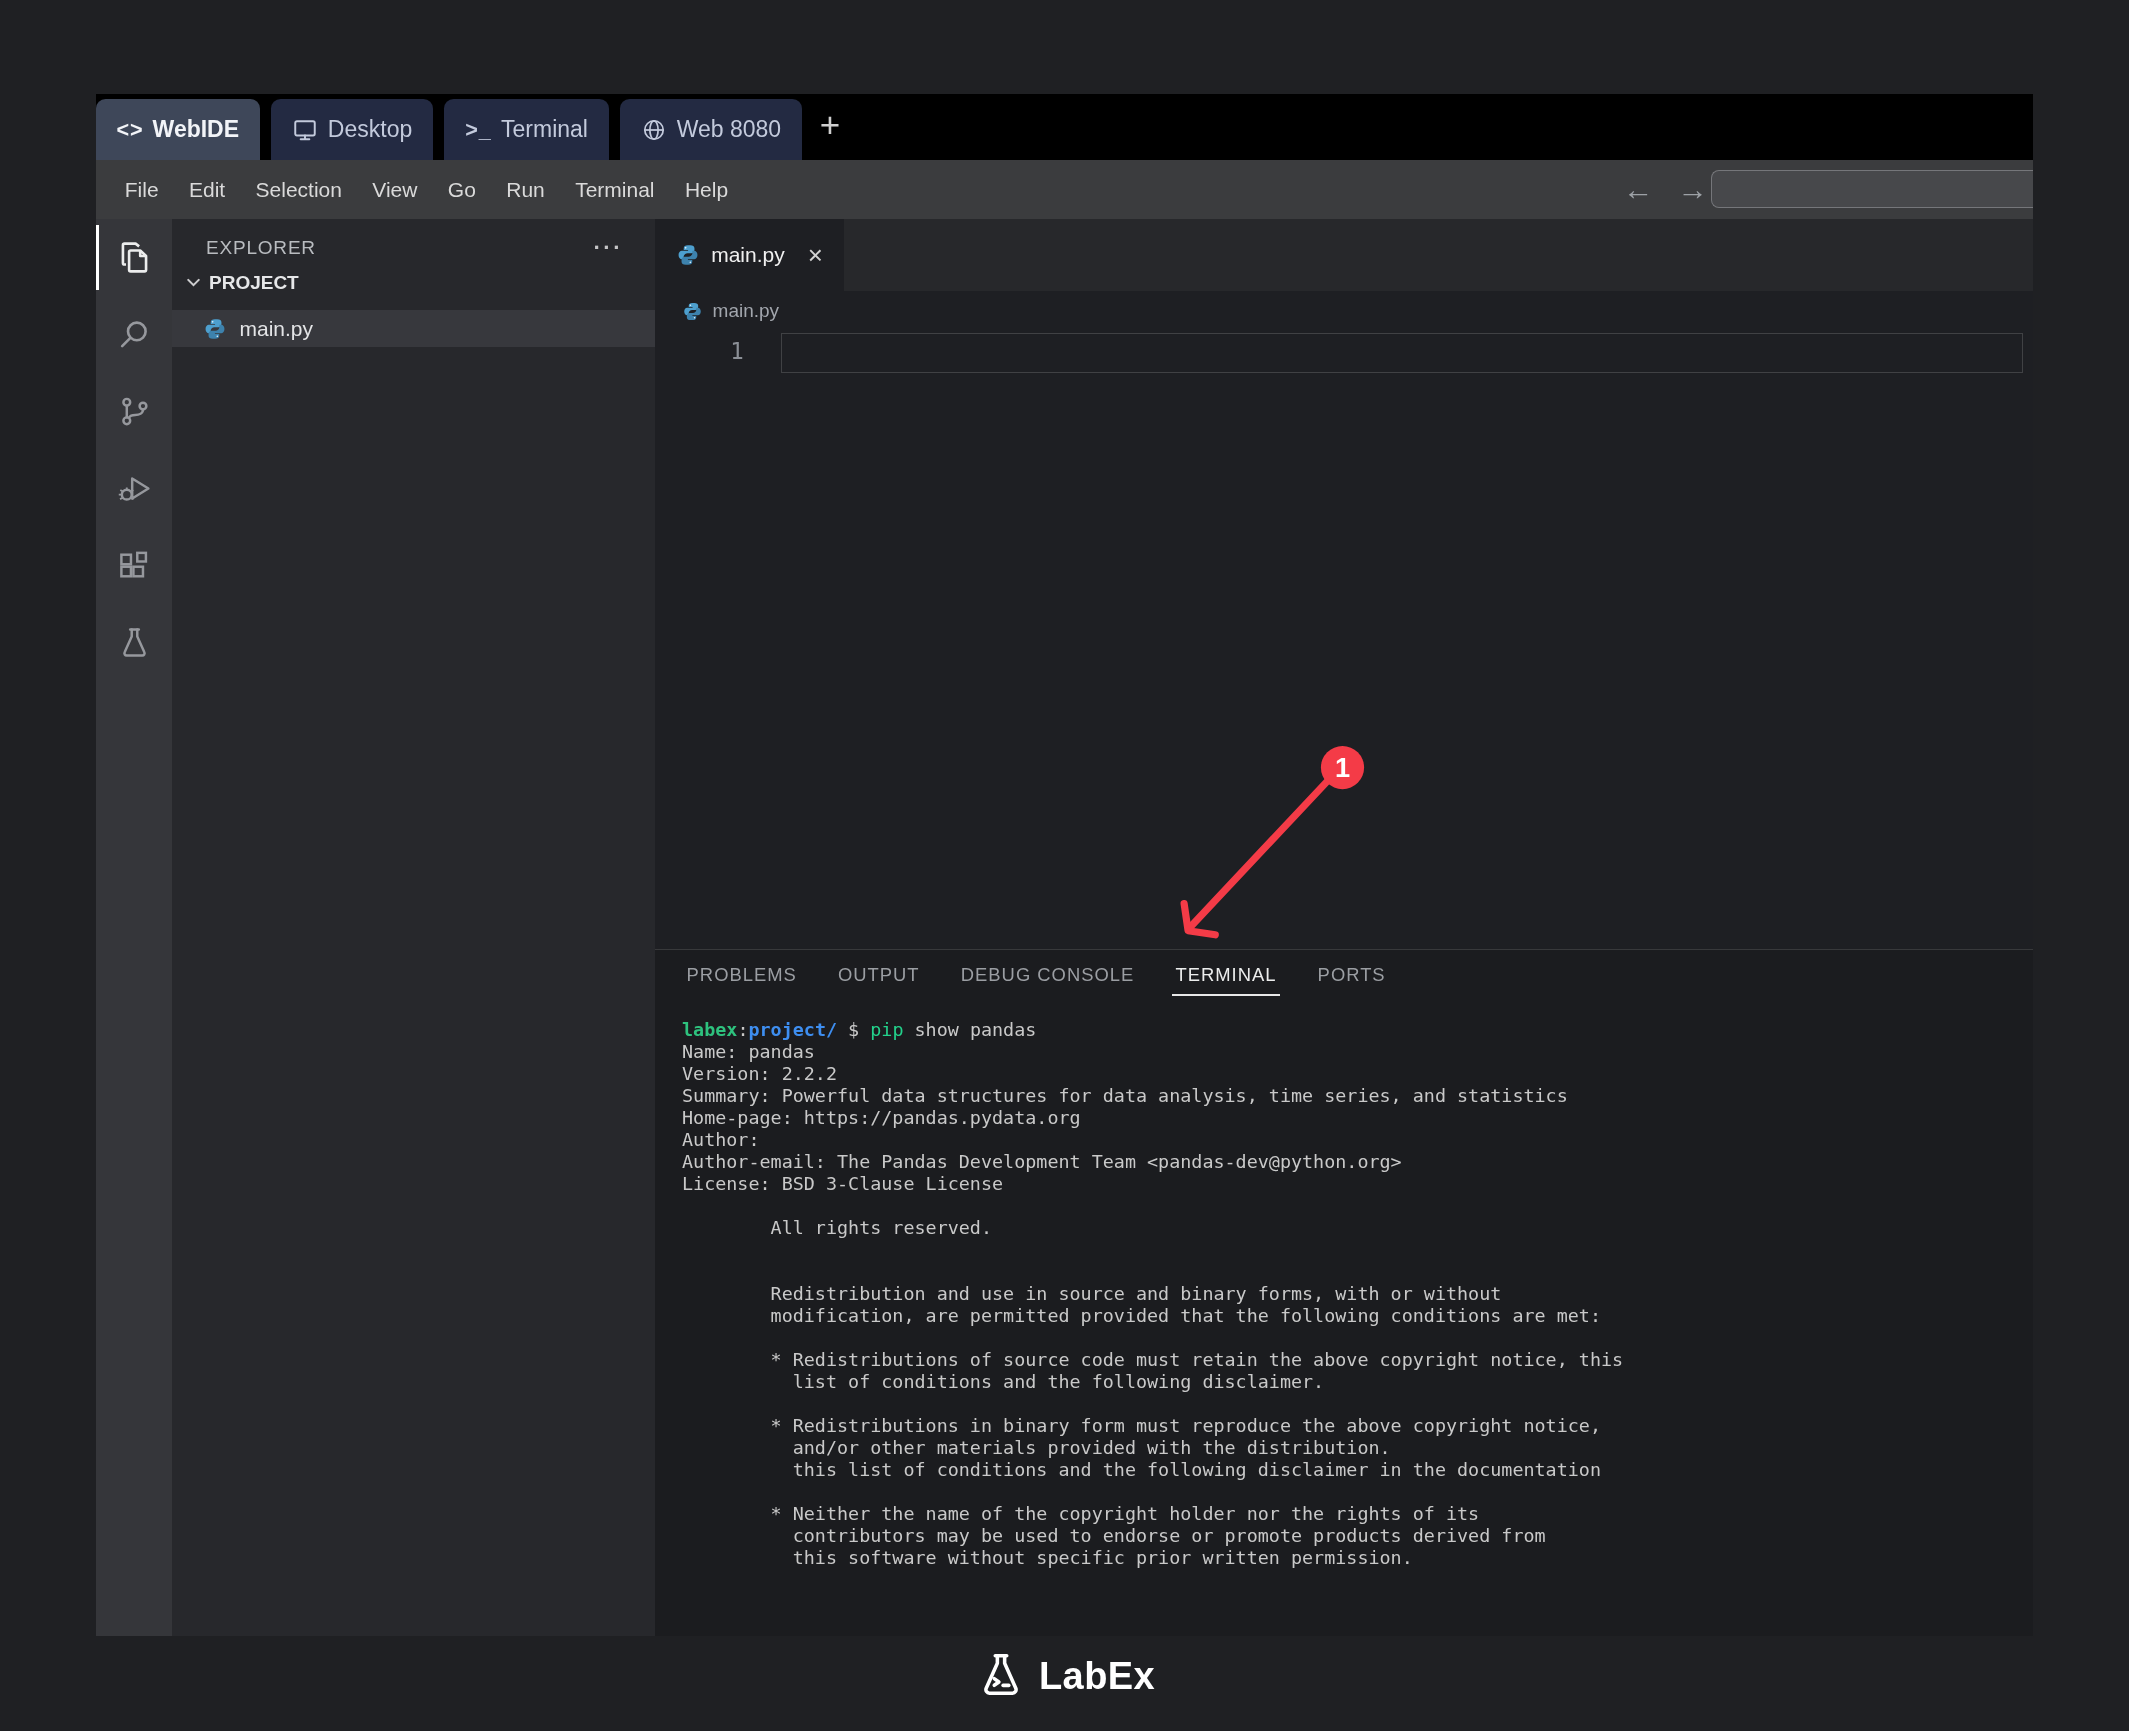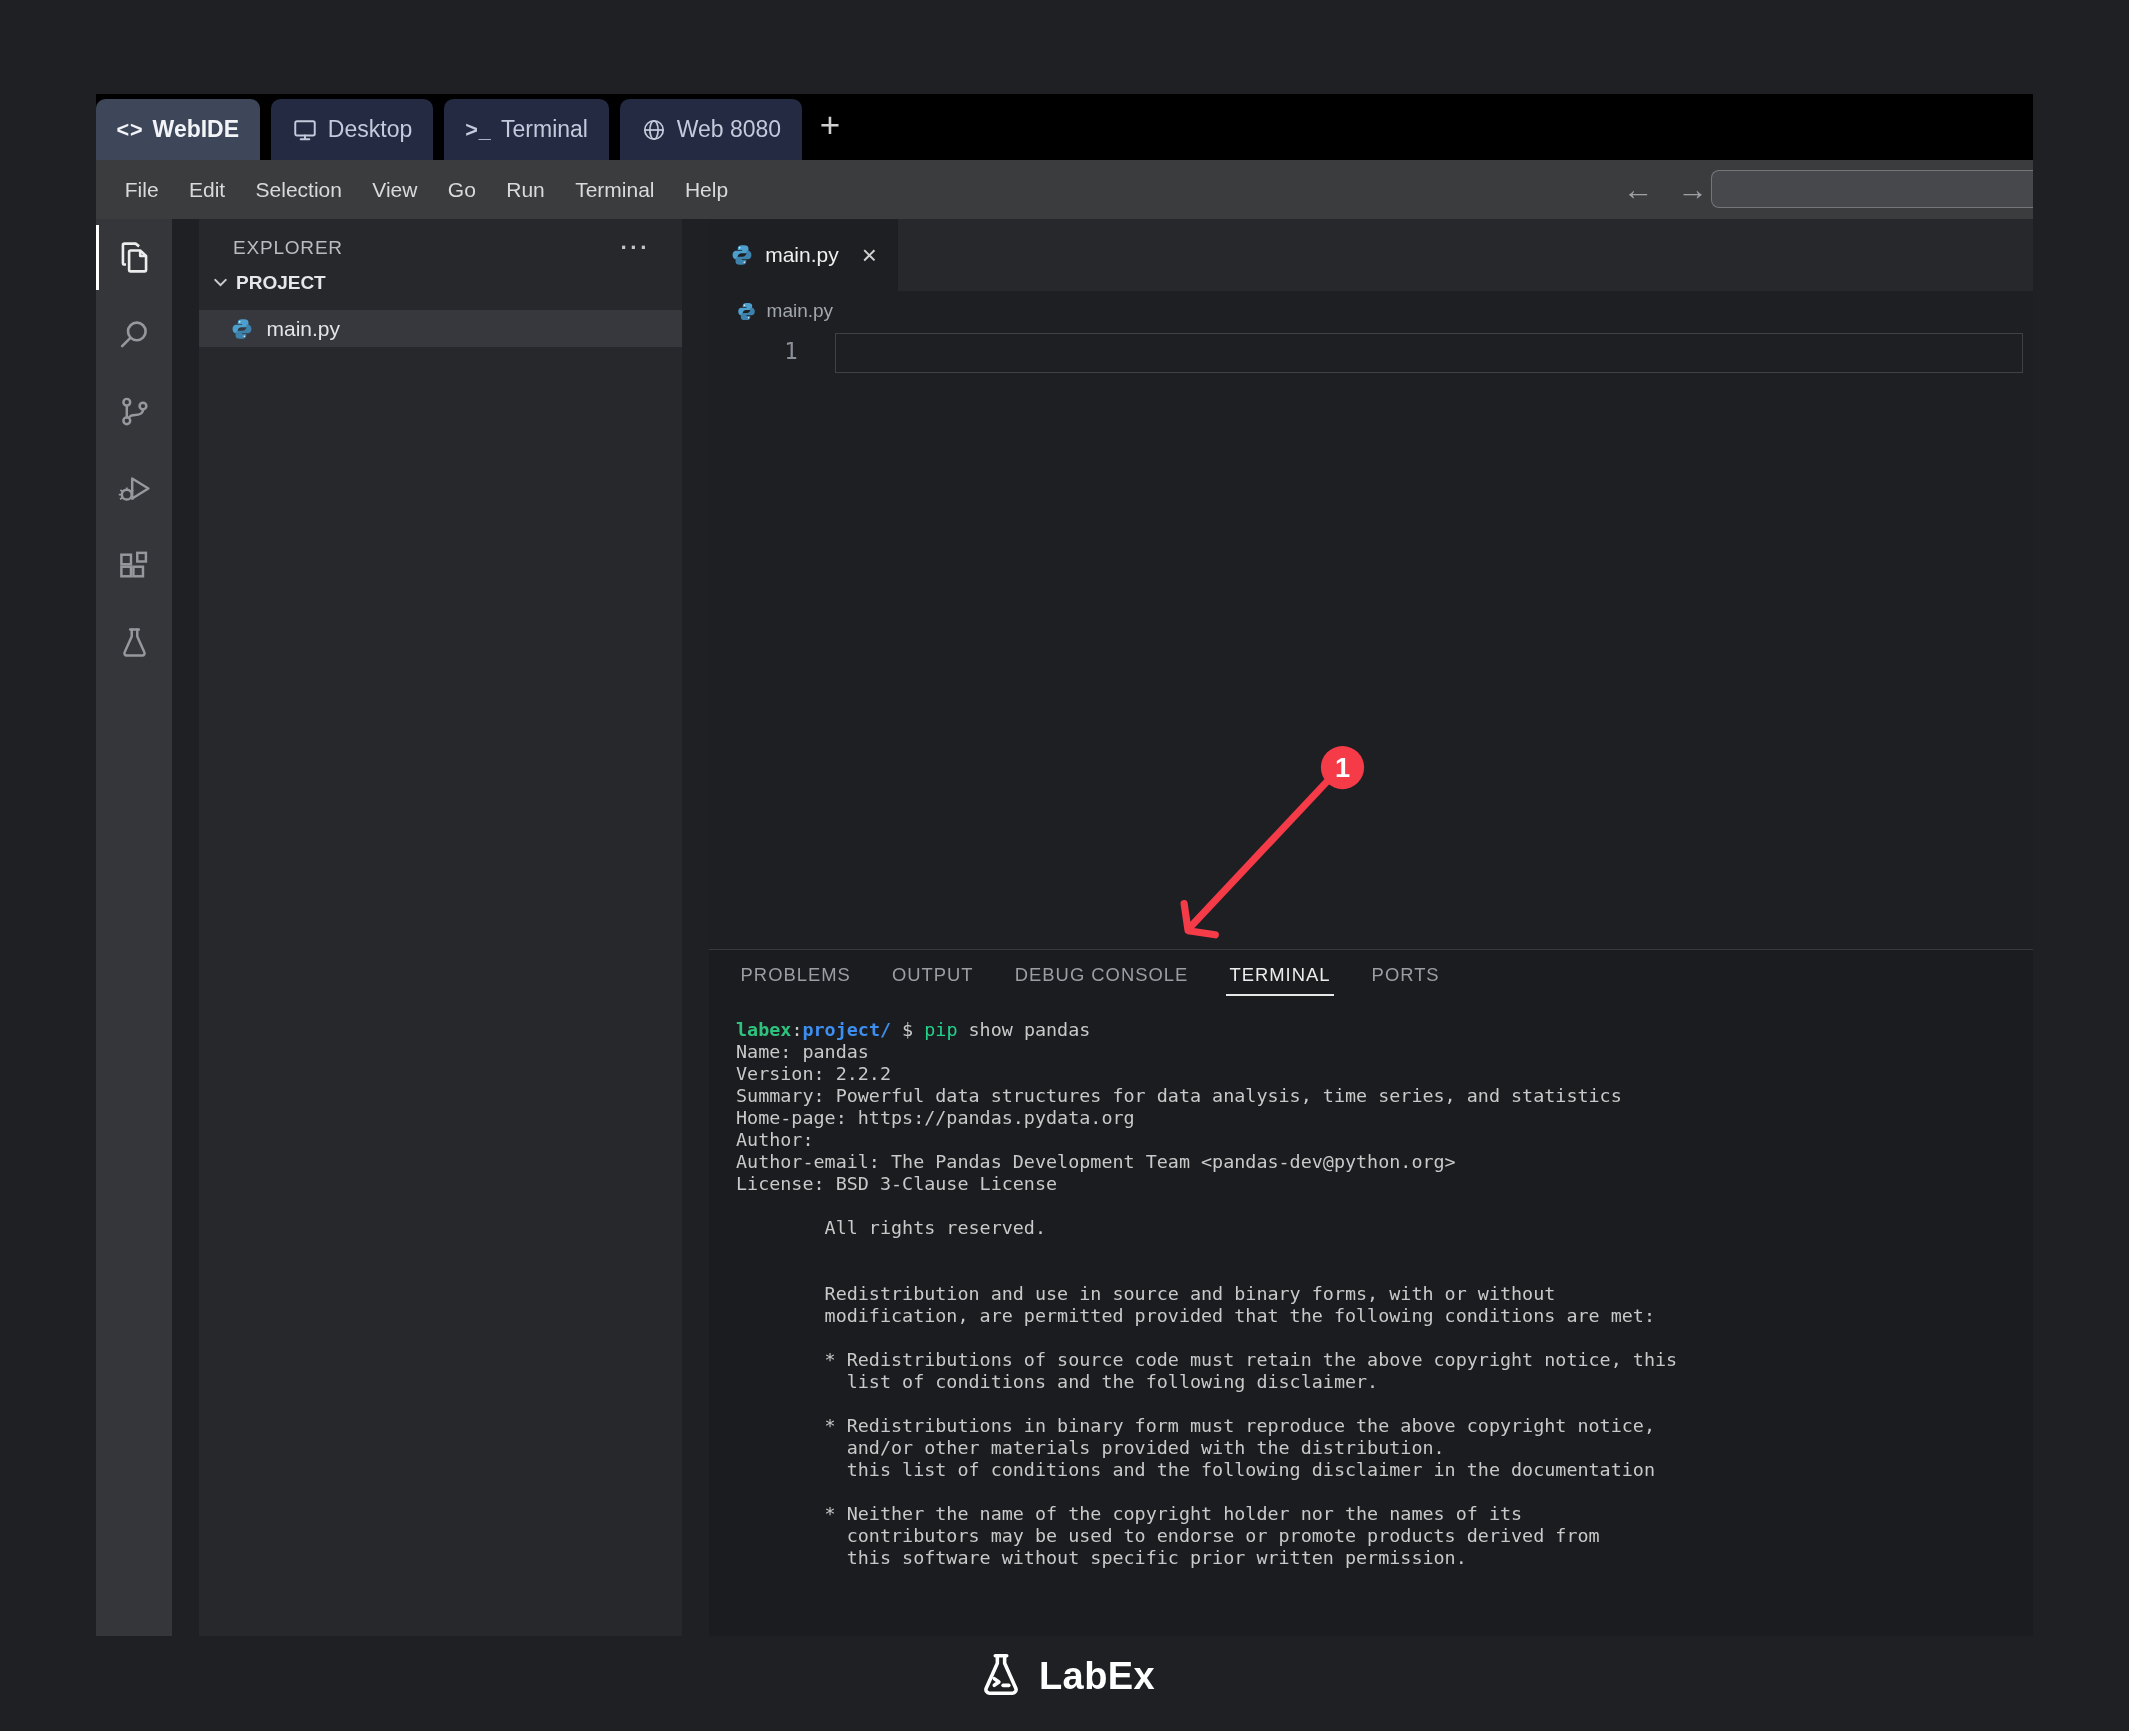--- a/index.html
+++ b/index.html
@@ -38,21 +38,21 @@
   .menu-item { font-size:21px; color:#dadada; padding:0 15.2px; }
   .nav { position:absolute; left:1527px; top:0; height:100%; display:flex; align-items:center; gap:24px; font-size:30.5px; color:#9da1a6; }
   .searchbox {
     position:absolute; left:1615px; right:0; top:9.6px; height:38px;
     border:1.6px solid #75767a; border-right:none; border-radius:8px 0 0 8px;
     background:#47484b; color:#ddd; font-size:19px; padding:0 13px; outline:none;
     font-family:"Liberation Sans", sans-serif;
   }
 
   
-  .main { flex:1; display:flex; min-height:0;gap:27px; }
+  .main { flex:1; display:flex; min-height:0; }
 
   
   .activitybar { width:76px; background:#35363a; display:flex; flex-direction:column; flex-shrink:0; }
   .act-item { width:76px; height:77px; display:flex; align-items:center; justify-content:center; color:#96989d; position:relative; }
   .act-item .icon { width:37px; height:37px; }
   .act-item.active { color:#eceded; }
   .act-item.active::before { content:""; position:absolute; left:0; top:6.4px; bottom:6.4px; width:3.2px; background:#fff; }
 
   
   .sidebar { width:483px; background:#27282c; flex-shrink:0; }
@@ -301,21 +301,21 @@
             <div class="t-line"><span>        Redistribution and use in source and binary forms, with or without</span></div>
             <div class="t-line"><span>        modification, are permitted provided that the following conditions are met:</span></div>
             <div class="t-line"></div>
             <div class="t-line"><span>        * Redistributions of source code must retain the above copyright notice, this</span></div>
             <div class="t-line"><span>          list of conditions and the following disclaimer.</span></div>
             <div class="t-line"></div>
             <div class="t-line"><span>        * Redistributions in binary form must reproduce the above copyright notice,</span></div>
             <div class="t-line"><span>          and/or other materials provided with the distribution.</span></div>
             <div class="t-line"><span>          this list of conditions and the following disclaimer in the documentation</span></div>
             <div class="t-line"></div>
-            <div class="t-line"><span>        * Neither the name of the copyright holder nor the names of its</span></div>
+            <div class="t-line"><span>        * Neither the name of the copyright holder nor the rights of its</span></div>
             <div class="t-line"><span>          contributors may be used to endorse or promote products derived from</span></div>
             <div class="t-line"><span>          this software without specific prior written permission.</span></div>
           </div>
       </div>
 
     </div>
   </div>
 </div>
 
 <svg class="annotation" viewBox="0 0 300 270">

